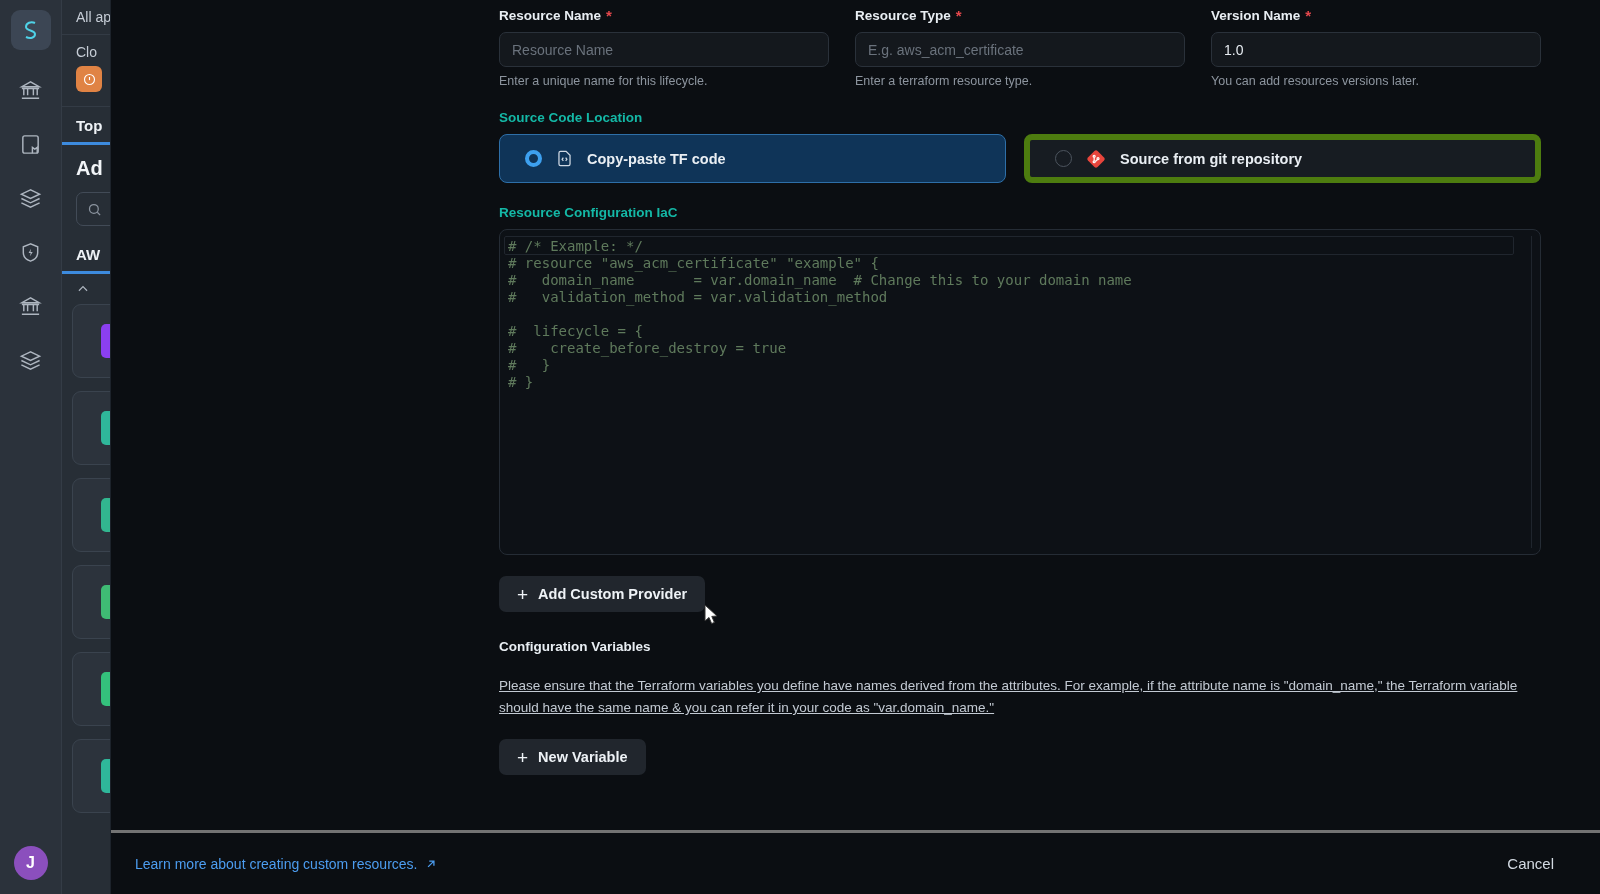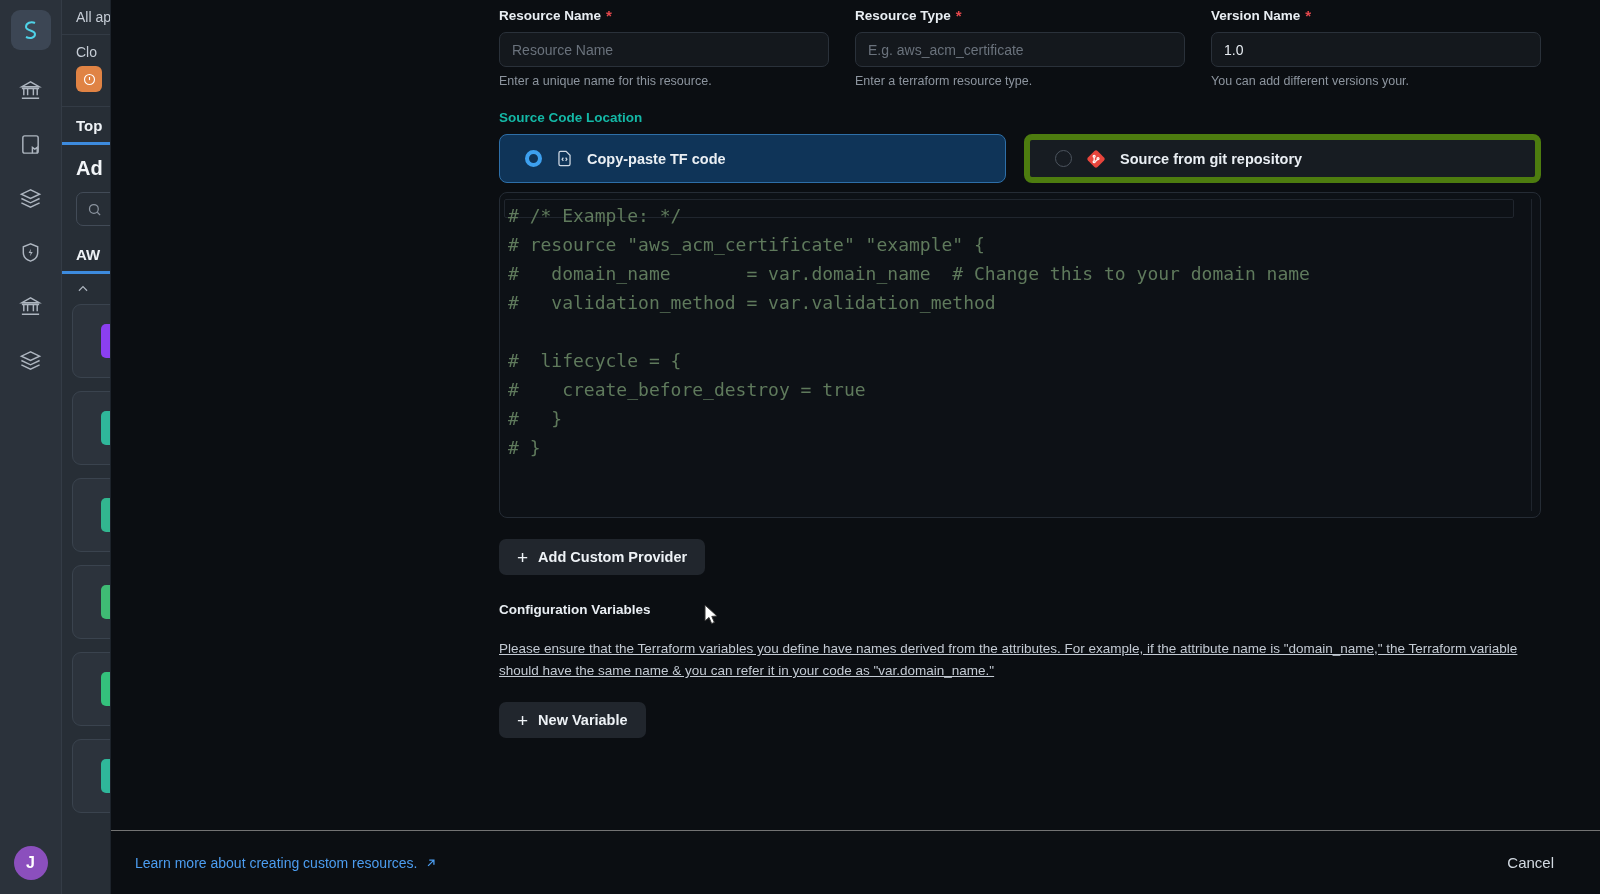--- a/index.html
+++ b/index.html
@@ -115,37 +115,37 @@
   }
   .code-active-line {
     position: absolute; left: 4px; right: 26px; top: 6px; height: 19px;
     border: 1px solid #20262e; border-radius: 2px;
   }
   .code-scroll {
     position: absolute; right: 8px; top: 6px; bottom: 6px; width: 1px; background: #1f252d;
   }
   pre.code {
     position: relative; margin: 0; padding: 2px 0 0 8px;
-    font-family: "DejaVu Sans Mono", monospace; font-size: 18px; line-height: 29px;
+    font-family: "DejaVu Sans Mono", monospace; font-size: 14px; line-height: 17px;
     color: #5f7a5c; white-space: pre;
   }
 
   .btn-dark {
     display: inline-flex; align-items: center; gap: 10px; height: 36px;
     background: #21262d; border: none; border-radius: 7px; padding: 0 18px;
     color: #eef2f6; font-size: 14.5px; font-weight: bold;
     font-family: "Liberation Sans", sans-serif; cursor: pointer;
   }
   .plus { font-size: 19px; font-weight: normal; line-height: 1; }
 
   .varhead { font-size: 13.5px; font-weight: bold; color: #e9eef3; margin-bottom: 21px; }
   .varnote { font-size: 13.5px; color: #c3cad3; line-height: 22px; text-decoration: underline; }
 
   .modal-footer {
-    height: 64px; border-top: 1px solid #737373; display: flex; align-items: center;
+    height: 64px; border-top: 3px solid #737373; display: flex; align-items: center;
     padding: 0 46px 0 24px; justify-content: space-between;
   }
   .link { color: #4c9df0; font-size: 14px; display: inline-flex; align-items: center; gap: 7px; cursor: pointer; }
   .footer-right { display: flex; align-items: center; gap: 28px; }
   .btn-cancel {
     background: none; border: none; color: #d3dae2; font-size: 15px;
     font-family: "Liberation Sans", sans-serif; cursor: pointer;
   }
   .btn-create {
     background: #76cc52; border: none; border-radius: 8px; height: 38px; padding: 0 20px;
@@ -260,39 +260,39 @@
     <div class="modal-body">
       <div class="modal-inner">
 
         <div class="grid3">
           <div class="col">
             <div class="field-label">
               <span>Resource Name</span>
               <span class="req">*</span>
             </div>
             <input class="input" placeholder="Resource Name" style="">
-            <div class="hint">Enter a unique name for this resource.</div>
+            <div class="hint">Enter a unique name for this lifecycle.</div>
           </div>
 
           <div class="col">
             <div class="field-label">
               <span>Resource Type</span>
               <span class="req">*</span>
             </div>
             <input class="input" placeholder="E.g. aws_acm_certificate" style="">
             <div class="hint">Enter a terraform resource type.</div>
           </div>
 
           <div class="col">
             <div class="field-label">
               <span>Version Name</span>
               <span class="req">*</span>
             </div>
             <input class="input" value="1.0" style="">
-            <div class="hint">You can add different versions your.</div>
+            <div class="hint">You can add resources versions later.</div>
           </div>
         </div>
 
         <div class="section-label">Source Code Location</div>
 
         <div class="radio-row">
           <div class="radio-card sel">
             <div class="radio-dot"></div>
             <svg width="19" height="19" viewBox="0 0 24 24" fill="none" stroke="#cfd8e3" stroke-width="1.6">
               <path d="M14 3H7a2 2 0 0 0-2 2v14a2 2 0 0 0 2 2h10a2 2 0 0 0 2-2V8l-5-5z"></path>
@@ -309,20 +309,21 @@
                 <circle cx="10" cy="15" r="1.1"></circle>
                   <circle cx="14.2" cy="11.5" r="1.1"></circle>
                   <circle cx="10" cy="9" r="1.1"></circle>
                 <path d="M10 10.1v3.8M11 14.3c2 0 2.3-1.1 2.3-2"></path>
               </g>
             </svg>
             <span class="radio-label">Source from git repository</span>
           </div>
         </div>
 
+        <div class="section-label">Resource Configuration IaC</div>
 
         <div class="code-wrap">
           <div class="code-active-line"></div>
           <div class="code-scroll"></div>
           <pre class="code"># /* Example: */
 # resource "aws_acm_certificate" "example" {
 #   domain_name       = var.domain_name  # Change this to your domain name
 #   validation_method = var.validation_method
 
 #  lifecycle = {

